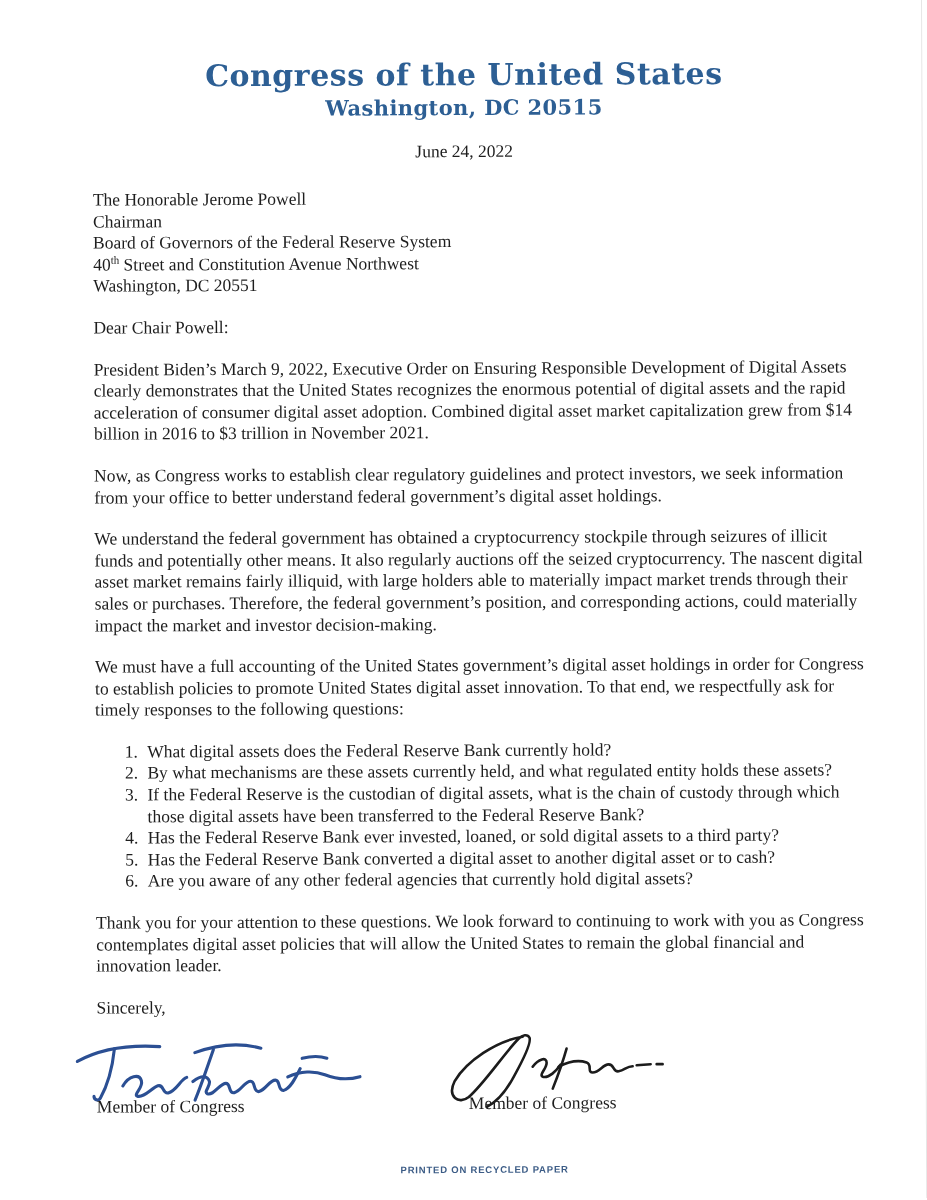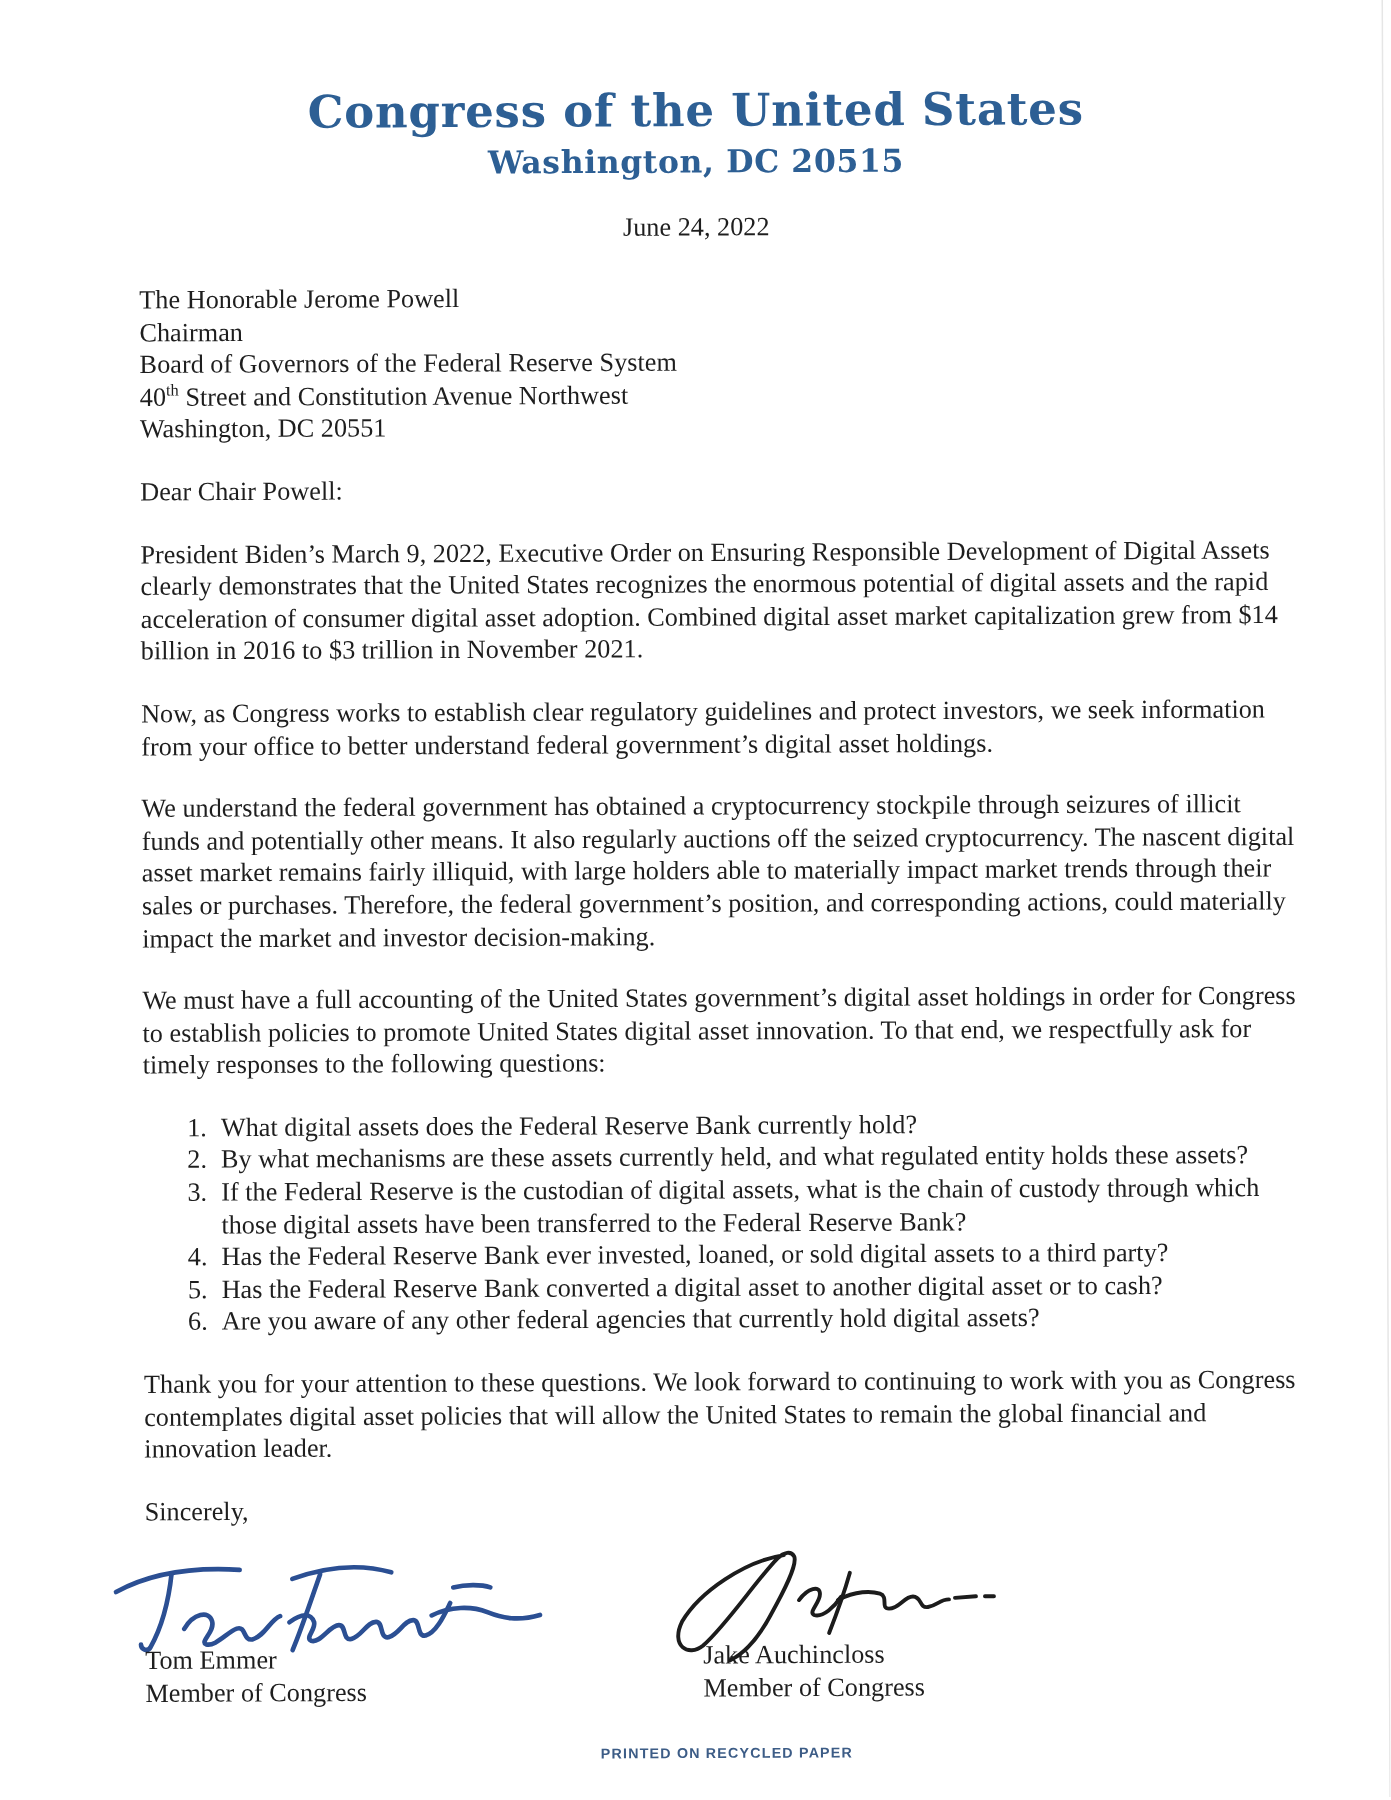--- a/index.html
+++ b/index.html
@@ -133,36 +133,34 @@
           <path d="M8 22 C30 10 58 6 88 8"></path>
           <path d="M44 10 C42 28 38 44 30 58 C28 61 24 59 24 56"></path>
           <path d="M52 46 C58 36 68 34 70 41 C72 48 62 54 66 56 C72 58 80 48 86 46 C92 44 90 54 96 53 C104 51 108 40 114 38"></path>
           <path d="M122 14 C150 4 172 6 186 10"></path>
           <path d="M140 11 C134 28 128 46 122 60"></path>
           <path d="M120 42 C128 36 134 36 136 42 C137 47 130 52 134 54 C140 56 146 44 152 44 C157 44 154 54 160 53 C167 51 170 42 176 42 C181 42 178 53 184 52 C191 50 194 41 200 41 C205 41 202 52 208 51 C215 49 220 38 224 30"></path>
           <path d="M226 20 C234 18 244 18 250 20"></path>
           <path d="M212 38 C224 32 238 32 248 36 C258 40 268 42 282 38"></path>
         </svg>
         <div class="sig-text">
-          <div>Tom Emmer</div>
           <div>Member of Congress</div>
         </div>
       </div>
 
       <div class="sig-block sig-right">
         <svg width="240" height="90" viewBox="0 0 240 90" fill="none" stroke="currentColor" stroke-width="2.6" stroke-linecap="round" style="color:#1c1c1c">
           <path d="M96 8 C70 12 40 32 28 52 C20 68 32 76 42 68 C58 54 78 24 92 10 C96 6 101 5 103 9 C105 15 96 32 87 48 C80 61 72 72 60 78"></path>
           <path d="M106 38 C112 30 120 28 120 34 C120 40 112 46 116 48 C122 50 130 42 134 36"></path>
           <path d="M140 20 C136 34 130 50 126 60"></path>
           <path d="M132 38 C144 32 154 32 160 34 C166 36 160 44 166 44 C173 44 176 36 182 36 C188 36 186 44 192 43 C198 42 200 38 206 38"></path>
           <path d="M210 37 L224 36"></path>
           <path d="M230 36 L236 36"></path>
         </svg>
         <div class="sig-text">
-          <div>Jake Auchincloss</div>
           <div>Member of Congress</div>
         </div>
       </div>
 
     </div>
 
     <div class="footer-note" style="color: rgb(60, 92, 134);">PRINTED ON RECYCLED PAPER</div>
 
   </div>
 

